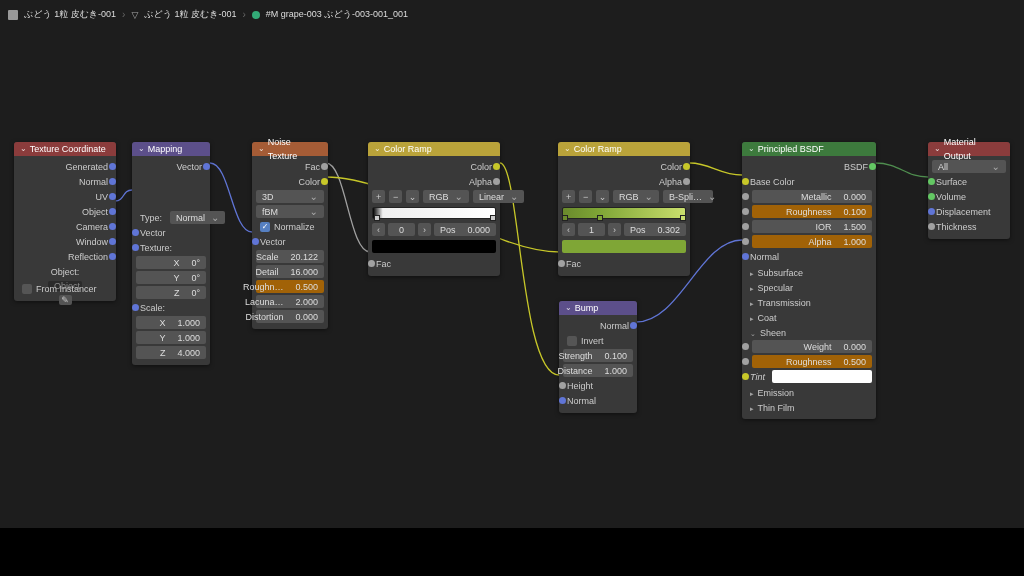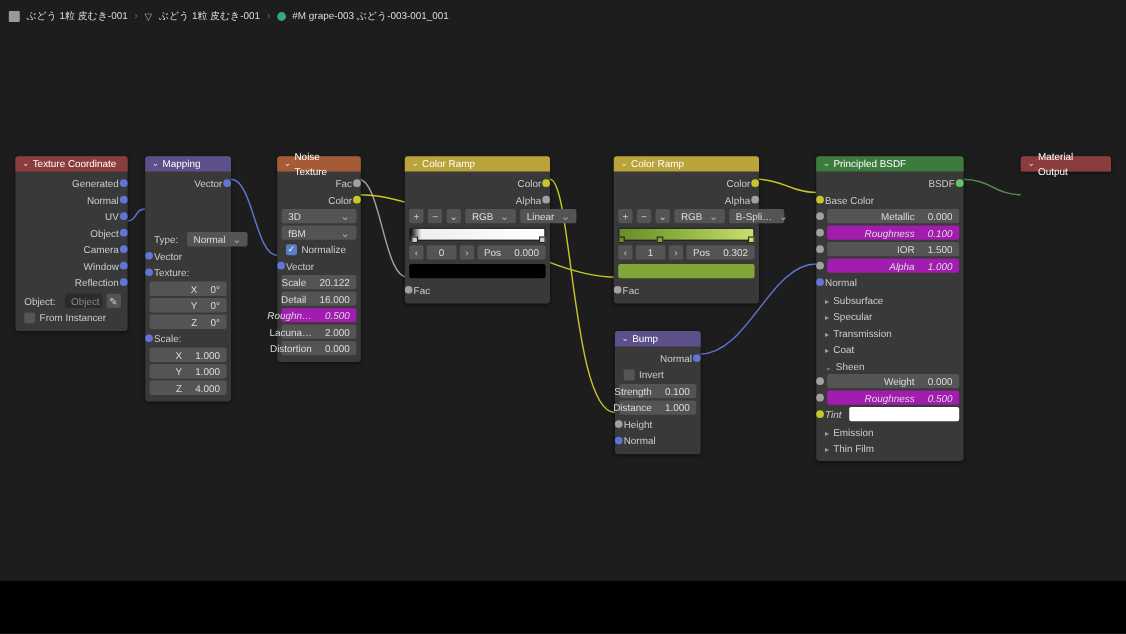--- a/index.html
+++ b/index.html
@@ -29,21 +29,21 @@
   .sock-out { right: -4px; }
   .sock-in  { left: -4px; }
   .sc-vector { background: #6075d6; }
   .sc-color  { background: #c7c729; }
   .sc-float  { background: #a1a1a1; }
   .sc-shader { background: #63c763; }
 
   .field { background: #545454; border-radius: 2px; height: 13px; display:flex; align-items:center; color:#ddd; width: 100%; }
   .field .fl { padding:0 6px; flex:0 0 auto; }
   .field.select::after { content:"⌄"; color:#aaa; margin-left:auto; padding-right:6px; font-size:10px; }
-  .field.blue { background: #a21caf; font-style: italic; }
+  .field.blue { background: #a16207; }
 
   .field.two { justify-content: flex-end; }
   .field.two span { padding: 0 6px; }
 
   .checkbox { width:10px; height:10px; background:#5680c2; border-radius:2px; display:inline-flex; align-items:center; justify-content:center; margin-left:4px; margin-right:4px;}
   .checkbox::after { content:"✓"; font-size:8px; color:#fff; }
   .checkbox.off { background:#555; }
   .checkbox.off::after { content:""; }
 
   .section-hdr { color:#ccc; padding: 0 4px; height:13px; display:flex; align-items:flex-end; gap:4px; }
@@ -129,21 +129,21 @@
         <span class="socket sock-out sc-vector"></span>
       </div>
     <div class="row right">
         <span class="row-label">Window</span>
         <span class="socket sock-out sc-vector"></span>
       </div>
     <div class="row right">
         <span class="row-label">Reflection</span>
         <span class="socket sock-out sc-vector"></span>
       </div>
-    <div class="row" style="gap:4px; margin-top:2px;">
+    <div class="row" style="gap:4px; margin-top:2px;flex-direction:column;">
       <span class="row-label">Object:</span>
       <div class="field" style="height:13px; width:34px; background:#2b2b2b;">
           <span class="fl" style="color:#888;">Object</span>
         </div>
       <div class="mini-btn" style="width:13px;padding:0;">✎</div>
     </div>
     <div class="row left">
         <span class="checkbox off"></span>
         <span>From Instancer</span>
       </div>
@@ -480,15 +480,36 @@
         <span>Thin Film</span>
       </div>
   </div>
 </div>
 
 <div class="node" style="left:928px; top:142px; width:82px;">
   <div class="node-header hdr-red" style="background:#8b3c3c;">
       <span class="chev">⌄</span>
       <span>Material Output</span>
     </div>
+  <div class="node-body">
+    <div class="field select">
+        <span class="fl">All</span>
+      </div>
+    <div class="row left">
+        <span class="socket sock-in sc-shader"></span>
+        <span class="row-label">Surface</span>
+      </div>
+    <div class="row left">
+        <span class="socket sock-in sc-shader"></span>
+        <span class="row-label">Volume</span>
+      </div>
+    <div class="row left">
+        <span class="socket sock-in sc-vector"></span>
+        <span class="row-label">Displacement</span>
+      </div>
+    <div class="row left">
+        <span class="socket sock-in sc-float"></span>
+        <span class="row-label">Thickness</span>
+      </div>
+  </div>
 </div>
 
 <div id="footer-bar"></div>
 
 </body></html>

